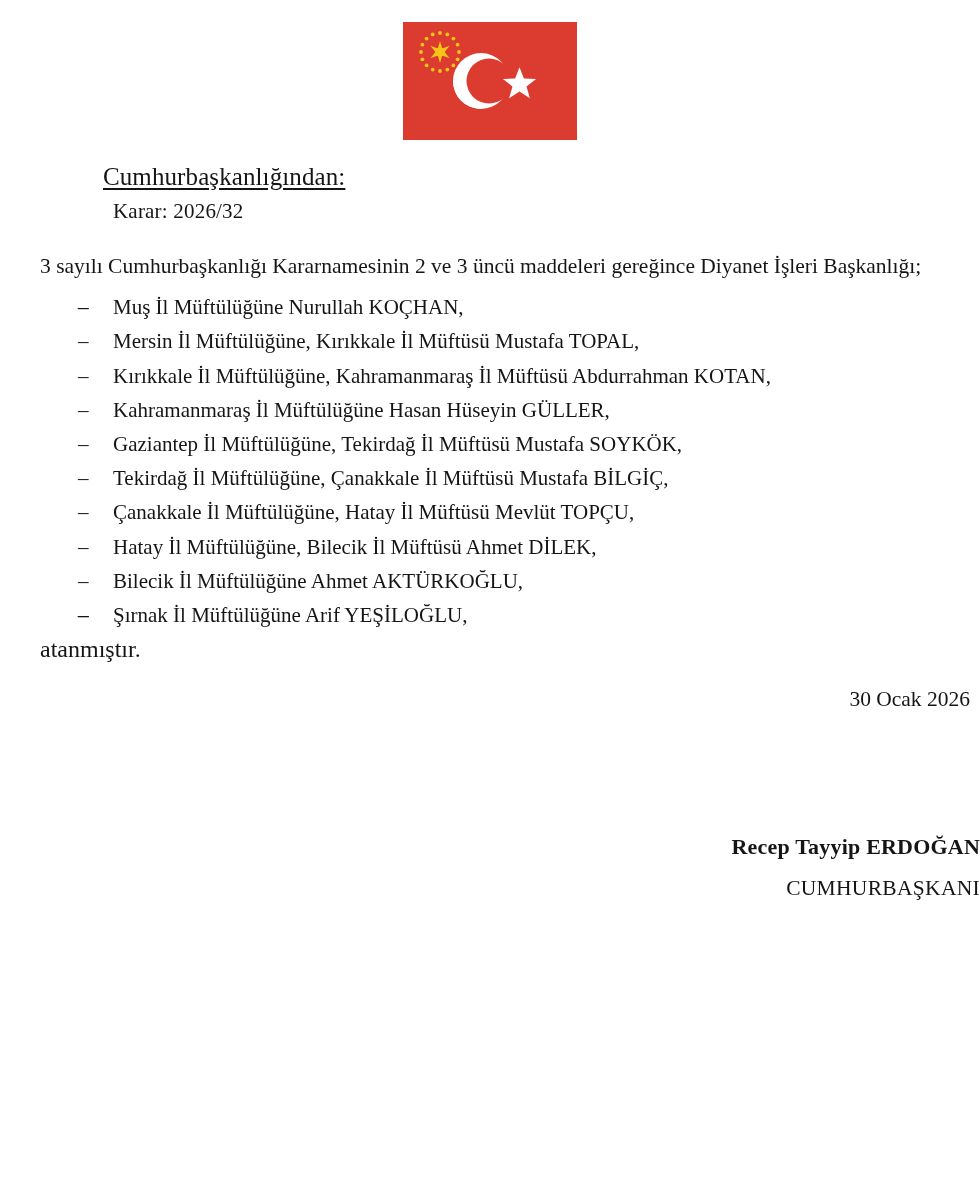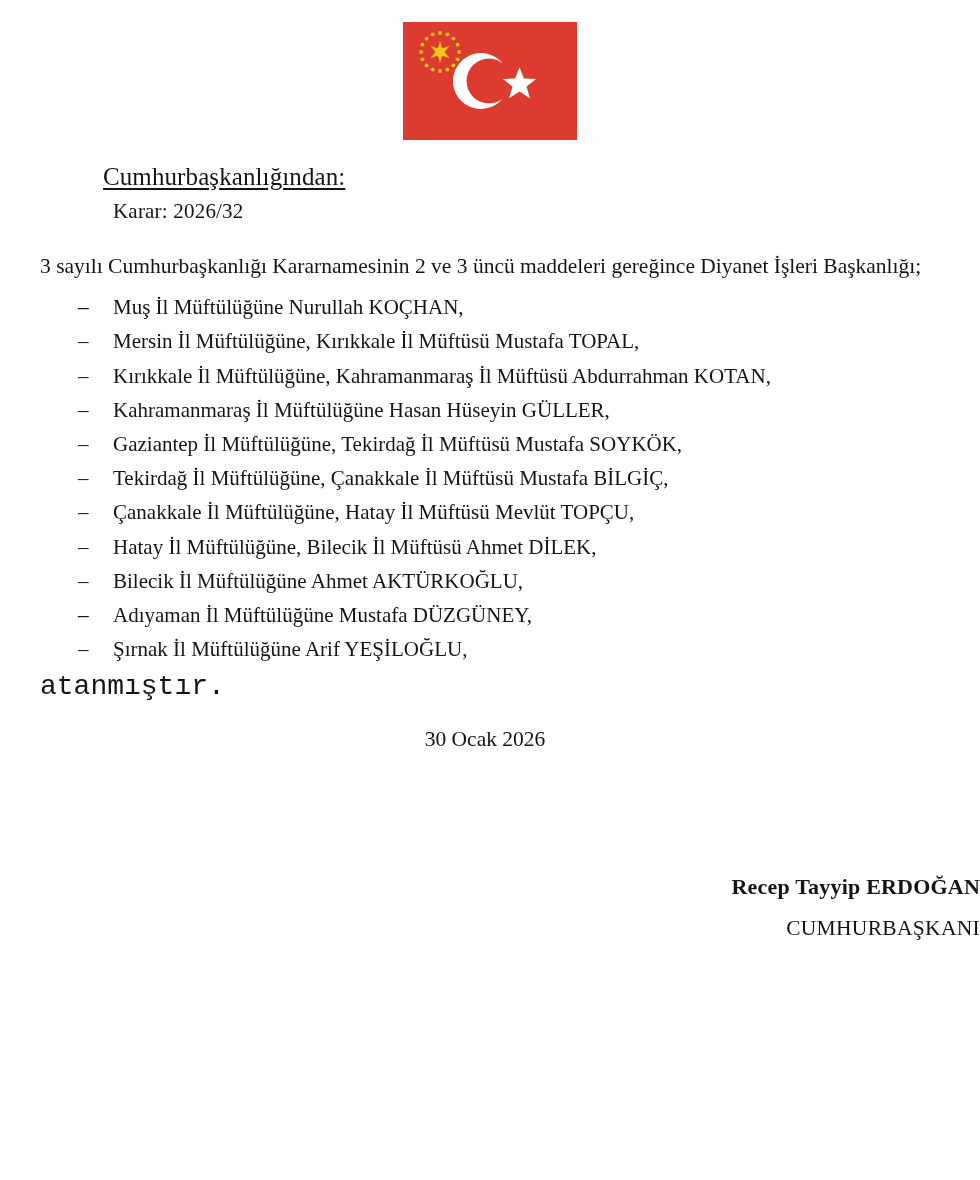--- a/index.html
+++ b/index.html
@@ -83,27 +83,26 @@
     white-space: nowrap;
   }
   .appointments li .dash {
     position: absolute;
     left: 78px;
     top: 0;
   }
 
   .closing {
     margin: 1px 0 17px 40px;
-    font-size: 28px;
+    font-size: 24px;
     line-height: 1.4;
-    font-family: Liberation Mono, monospace;
   }
 
   .date {
-    text-align: center;
+    text-align: right;
     font-size: 21.5px;
     margin-top: 20px;
     padding-right: 10px;
   }
 
   
   .signature {
     margin-top: 122px;
     text-align: right;
     padding-left: 380px;
@@ -175,21 +174,21 @@
     <li><span class="dash">–</span><span>Muş İl Müftülüğüne Nurullah KOÇHAN,</span></li>
     <li><span class="dash">–</span><span>Mersin İl Müftülüğüne, Kırıkkale İl Müftüsü Mustafa TOPAL,</span></li>
     <li><span class="dash">–</span><span>Kırıkkale İl Müftülüğüne, Kahramanmaraş İl Müftüsü Abdurrahman KOTAN,</span></li>
     <li><span class="dash">–</span><span>Kahramanmaraş İl Müftülüğüne Hasan Hüseyin GÜLLER,</span></li>
     <li><span class="dash">–</span><span>Gaziantep İl Müftülüğüne, Tekirdağ İl Müftüsü Mustafa SOYKÖK,</span></li>
     <li><span class="dash">–</span><span>Tekirdağ İl Müftülüğüne, Çanakkale İl Müftüsü Mustafa BİLGİÇ,</span></li>
     <li><span class="dash">–</span><span>Çanakkale İl Müftülüğüne, Hatay İl Müftüsü Mevlüt TOPÇU,</span></li>
     <li><span class="dash">–</span><span>Hatay İl Müftülüğüne, Bilecik İl Müftüsü Ahmet DİLEK,</span></li>
     <li><span class="dash">–</span><span>Bilecik İl Müftülüğüne Ahmet AKTÜRKOĞLU,</span></li>
     <li><span class="dash">–</span></li>
-    <li><span class="dash">–</span><span>Adıyaman İl Müftülüğüne Mustafa DÜZGÜNEY,</span></li>
+    <li><span class="dash">–</span></li>
     <li><span class="dash">–</span><span>Şırnak İl Müftülüğüne Arif YEŞİLOĞLU,</span></li>
   </ul>
 
   <div class="closing">atanmıştır.</div>
 
   <div class="date">30 Ocak 2026</div>
 
   <div class="signature">
     <div class="sig-name">Recep Tayyip ERDOĞAN</div>
     <div class="sig-title">CUMHURBAŞKANI</div>

